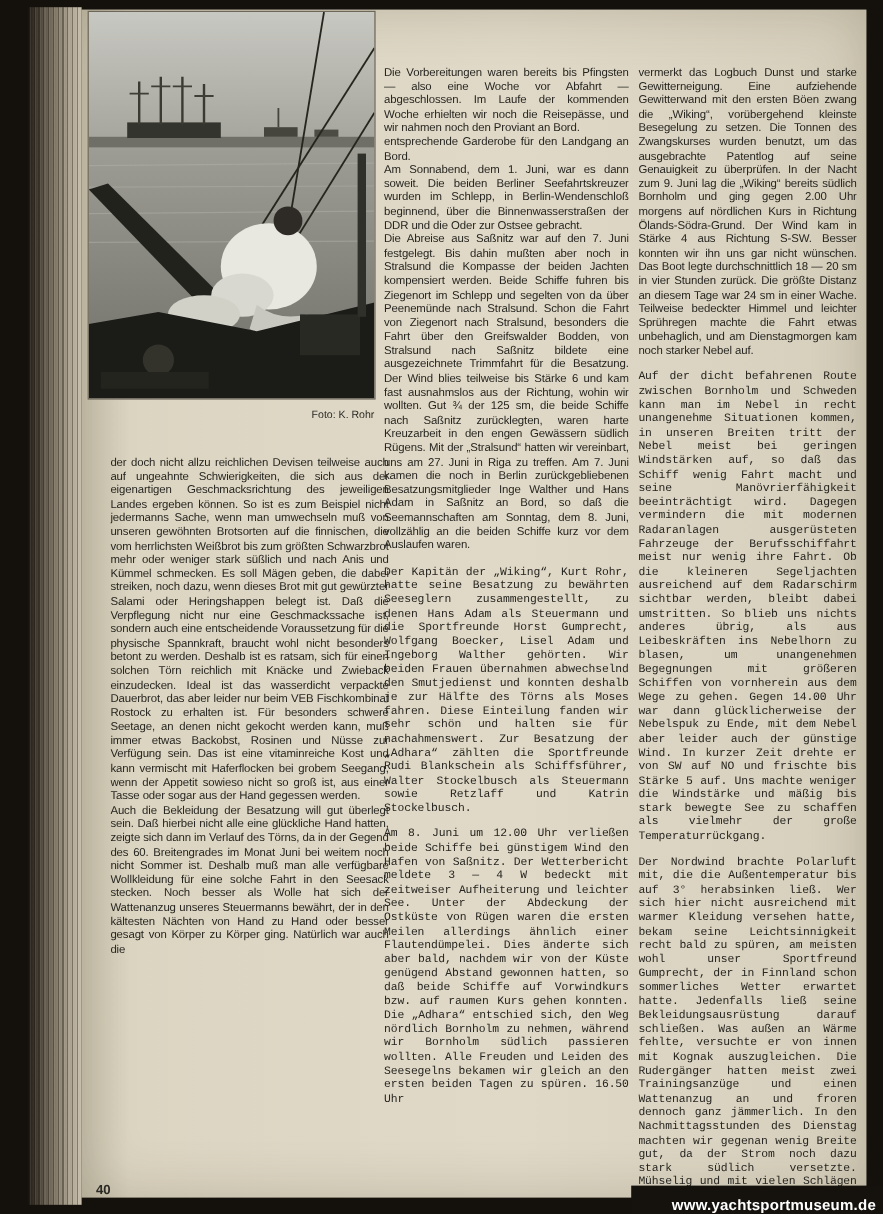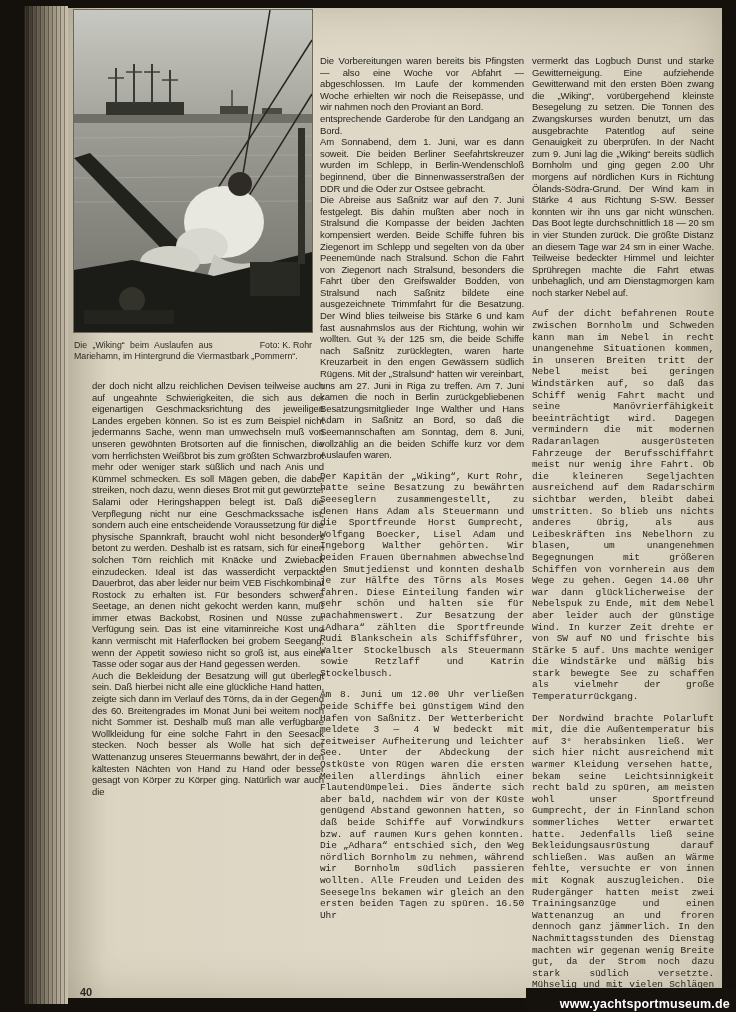--- a/index.html
+++ b/index.html
@@ -128,21 +128,20 @@
         <rect x="176" y="252" width="50" height="34" fill="#292923"></rect>
         <circle cx="58" cy="290" r="13" fill="#33332c"></circle>
         <rect x="10" y="300" width="90" height="14" fill="#24241f"></rect>
 
         <rect x="224" y="118" width="7" height="136" fill="#30302a"></rect>
       </svg>
     </div>
 
     <div class="caption">
       <span class="credit">Foto: K. Rohr</span>
-      <span>Die „Wiking“ beim Auslaufen aus Mariehamn, im Hintergrund die Viermastbark „Pommern“.</span>
     </div>
 
     <div class="col col1">
       <p>der doch nicht allzu reichlichen Devisen teilweise auch auf ungeahnte Schwierigkeiten, die sich aus der eigenartigen Geschmacksrichtung des jeweiligen Landes ergeben können. So ist es zum Beispiel nicht jedermanns Sache, wenn man umwechseln muß von unseren gewöhnten Brotsorten auf die finnischen, die vom herrlichsten Weißbrot bis zum größten Schwarzbrot mehr oder weniger stark süßlich und nach Anis und Kümmel schmecken. Es soll Mägen geben, die dabei streiken, noch dazu, wenn dieses Brot mit gut gewürzter Salami oder Heringshappen belegt ist. Daß die Verpflegung nicht nur eine Geschmackssache ist, sondern auch eine entscheidende Voraussetzung für die physische Spannkraft, braucht wohl nicht besonders betont zu werden. Deshalb ist es ratsam, sich für einen solchen Törn reichlich mit Knäcke und Zwieback einzudecken. Ideal ist das wasserdicht verpackte Dauerbrot, das aber leider nur beim VEB Fischkombinat Rostock zu erhalten ist. Für besonders schwere Seetage, an denen nicht gekocht werden kann, muß immer etwas Backobst, Rosinen und Nüsse zur Verfügung sein. Das ist eine vitaminreiche Kost und kann vermischt mit Haferflocken bei grobem Seegang, wenn der Appetit sowieso nicht so groß ist, aus einer Tasse oder sogar aus der Hand gegessen werden.</p>
       <p>Auch die Bekleidung der Besatzung will gut überlegt sein. Daß hierbei nicht alle eine glückliche Hand hatten, zeigte sich dann im Verlauf des Törns, da in der Gegend des 60. Breitengrades im Monat Juni bei weitem noch nicht Sommer ist. Deshalb muß man alle verfügbare Wollkleidung für eine solche Fahrt in den Seesack stecken. Noch besser als Wolle hat sich der Wattenanzug unseres Steuermanns bewährt, der in den kältesten Nächten von Hand zu Hand oder besser gesagt von Körper zu Körper ging. Natürlich war auch die</p>
     </div>
 
     <div class="col col2">
       <p>Die Vorbereitungen waren bereits bis Pfingsten — also eine Woche vor Abfahrt — abgeschlossen. Im Laufe der kommenden Woche erhielten wir noch die Reisepässe, und wir nahmen noch den Proviant an Bord.</p>
       <p>entsprechende Garderobe für den Landgang an Bord.</p>

